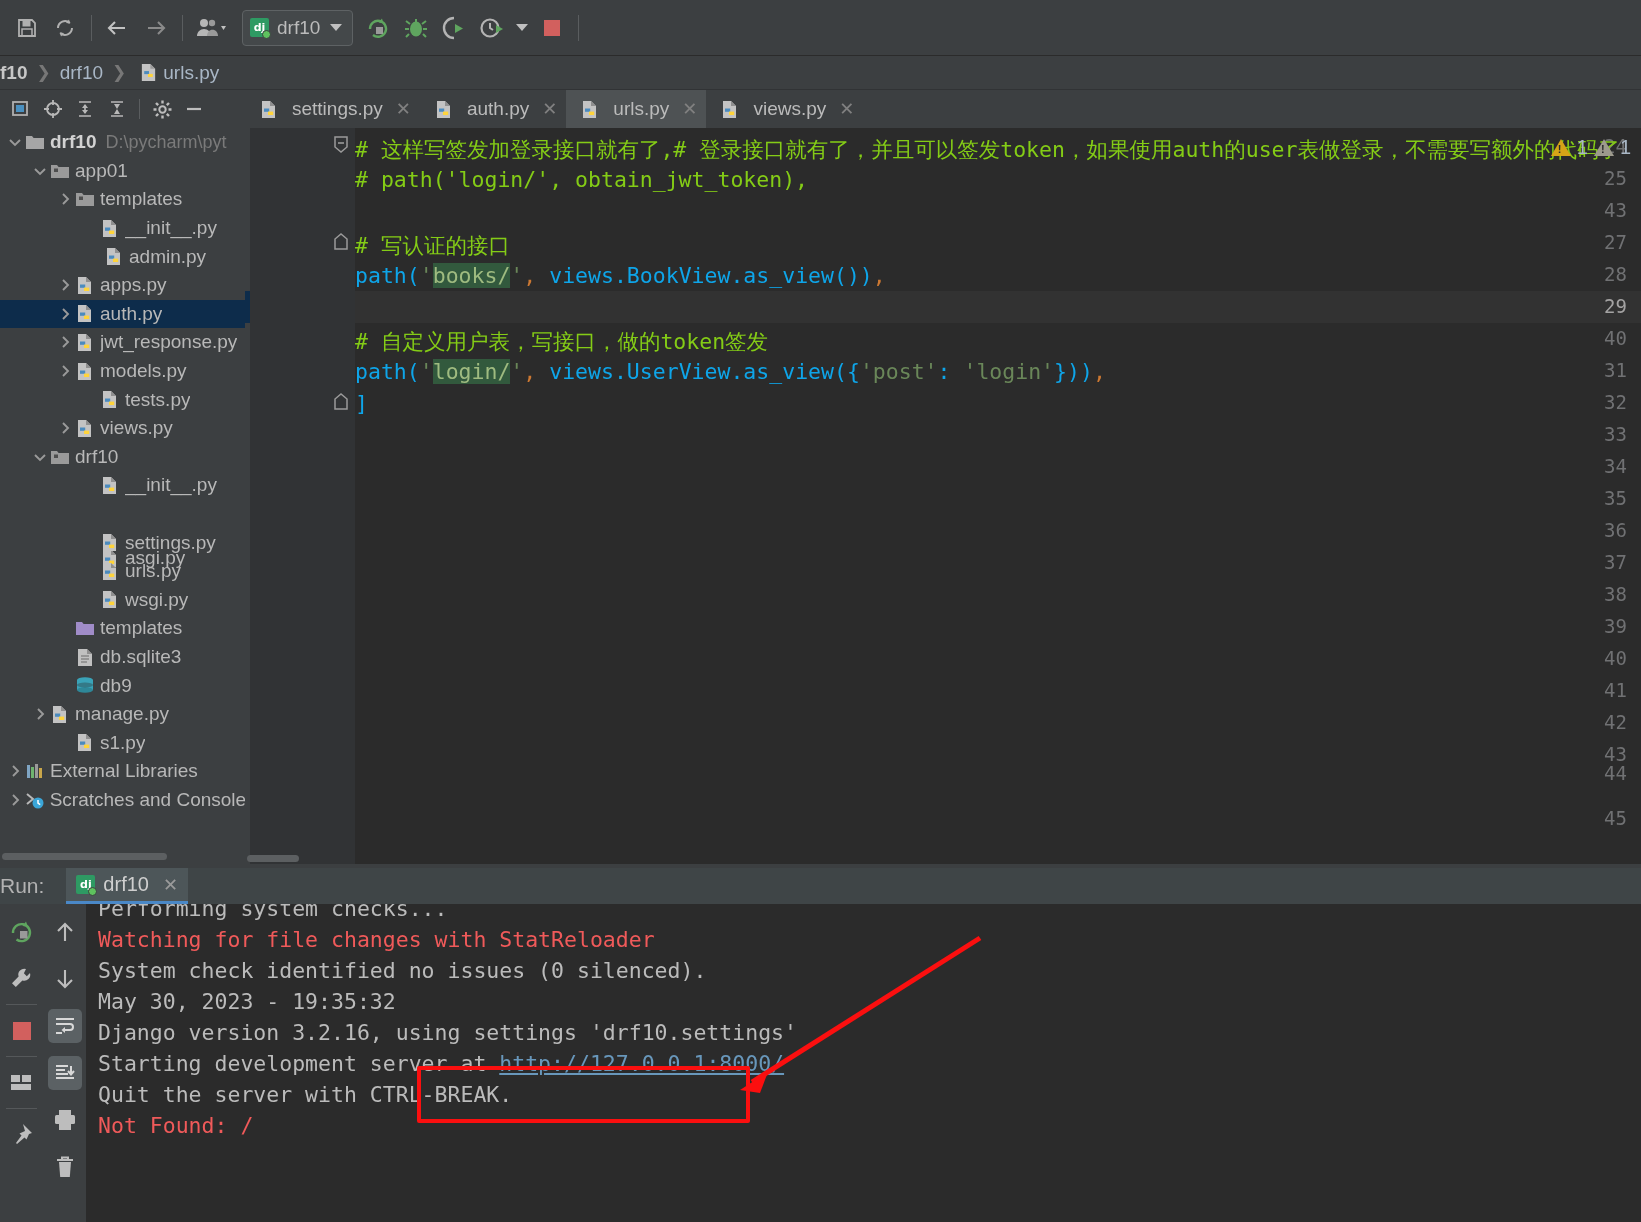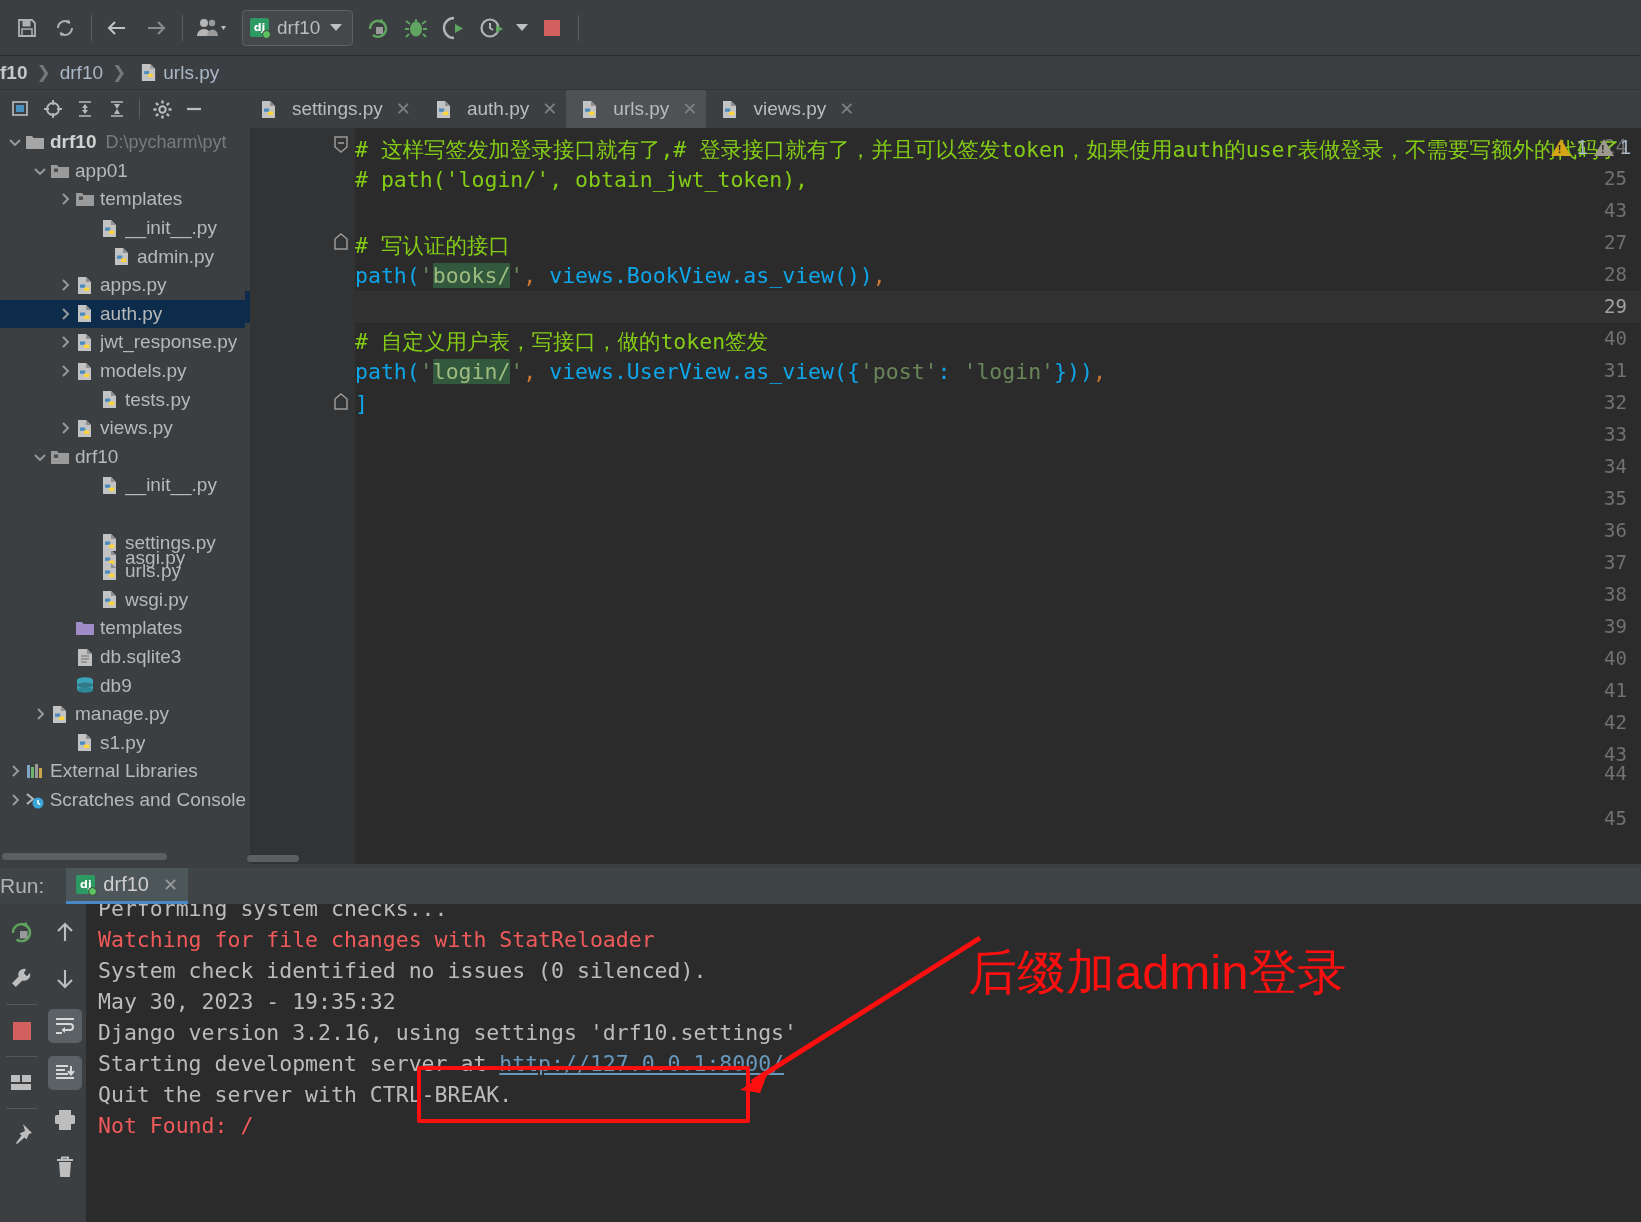--- a/index.html
+++ b/index.html
@@ -288,21 +288,21 @@
         <span class="ico">
           <svg width="20" height="19" viewBox="0 0 20 19">
             <path d="M3 1h8l5 5v12H3z" fill="#c3c3c3"></path>
             <path d="M11 1l5 5h-5z" fill="#8f8f8f"></path>
             <path d="M5 8.5h5.2v3.3H5z" fill="#4b8bbe"></path>
             <path d="M9 11.6h5.2v3.4H9z" fill="#ffd43b"></path>
           </svg>
         </span>
         <span class="nlabel" style="">__init__.py</span>
       </div>
-      <div class="node" style="top: 114.4px; position: absolute; left: 12px; width: 245px; box-sizing: border-box; text-align: center;">
+      <div class="node" style="top: 114.4px; position: absolute; left: 4px; width: 245px; box-sizing: border-box; text-align: center;">
         <span style="display:inline-block;width:81px"></span>
         <span class="arrow"></span>
         <span class="ico">
           <svg width="20" height="19" viewBox="0 0 20 19">
             <path d="M3 1h8l5 5v12H3z" fill="#c3c3c3"></path>
             <path d="M11 1l5 5h-5z" fill="#8f8f8f"></path>
             <path d="M5 8.5h5.2v3.3H5z" fill="#4b8bbe"></path>
             <path d="M9 11.6h5.2v3.4H9z" fill="#ffd43b"></path>
           </svg>
         </span>
@@ -798,15 +798,14 @@
         <div class="cline err" style="top: 209px;"><span>Not Found: /</span></div>
       </div>
     <div class="wmark">CSDN @er仔琪</div>
   </div>
 
   <div class="redbox"></div>
   <svg class="arrowline" viewBox="0 0 300 180">
     <line x1="290" y1="8" x2="62" y2="152" stroke="#fb0f0f" stroke-width="5"></line>
     <path d="M50 160 L78 142 L70 163 Z" fill="#fb0f0f"></path>
   </svg>
-  <div class="annot">后缀加admin登录</div>
 
 </div>
 
 </body></html>

